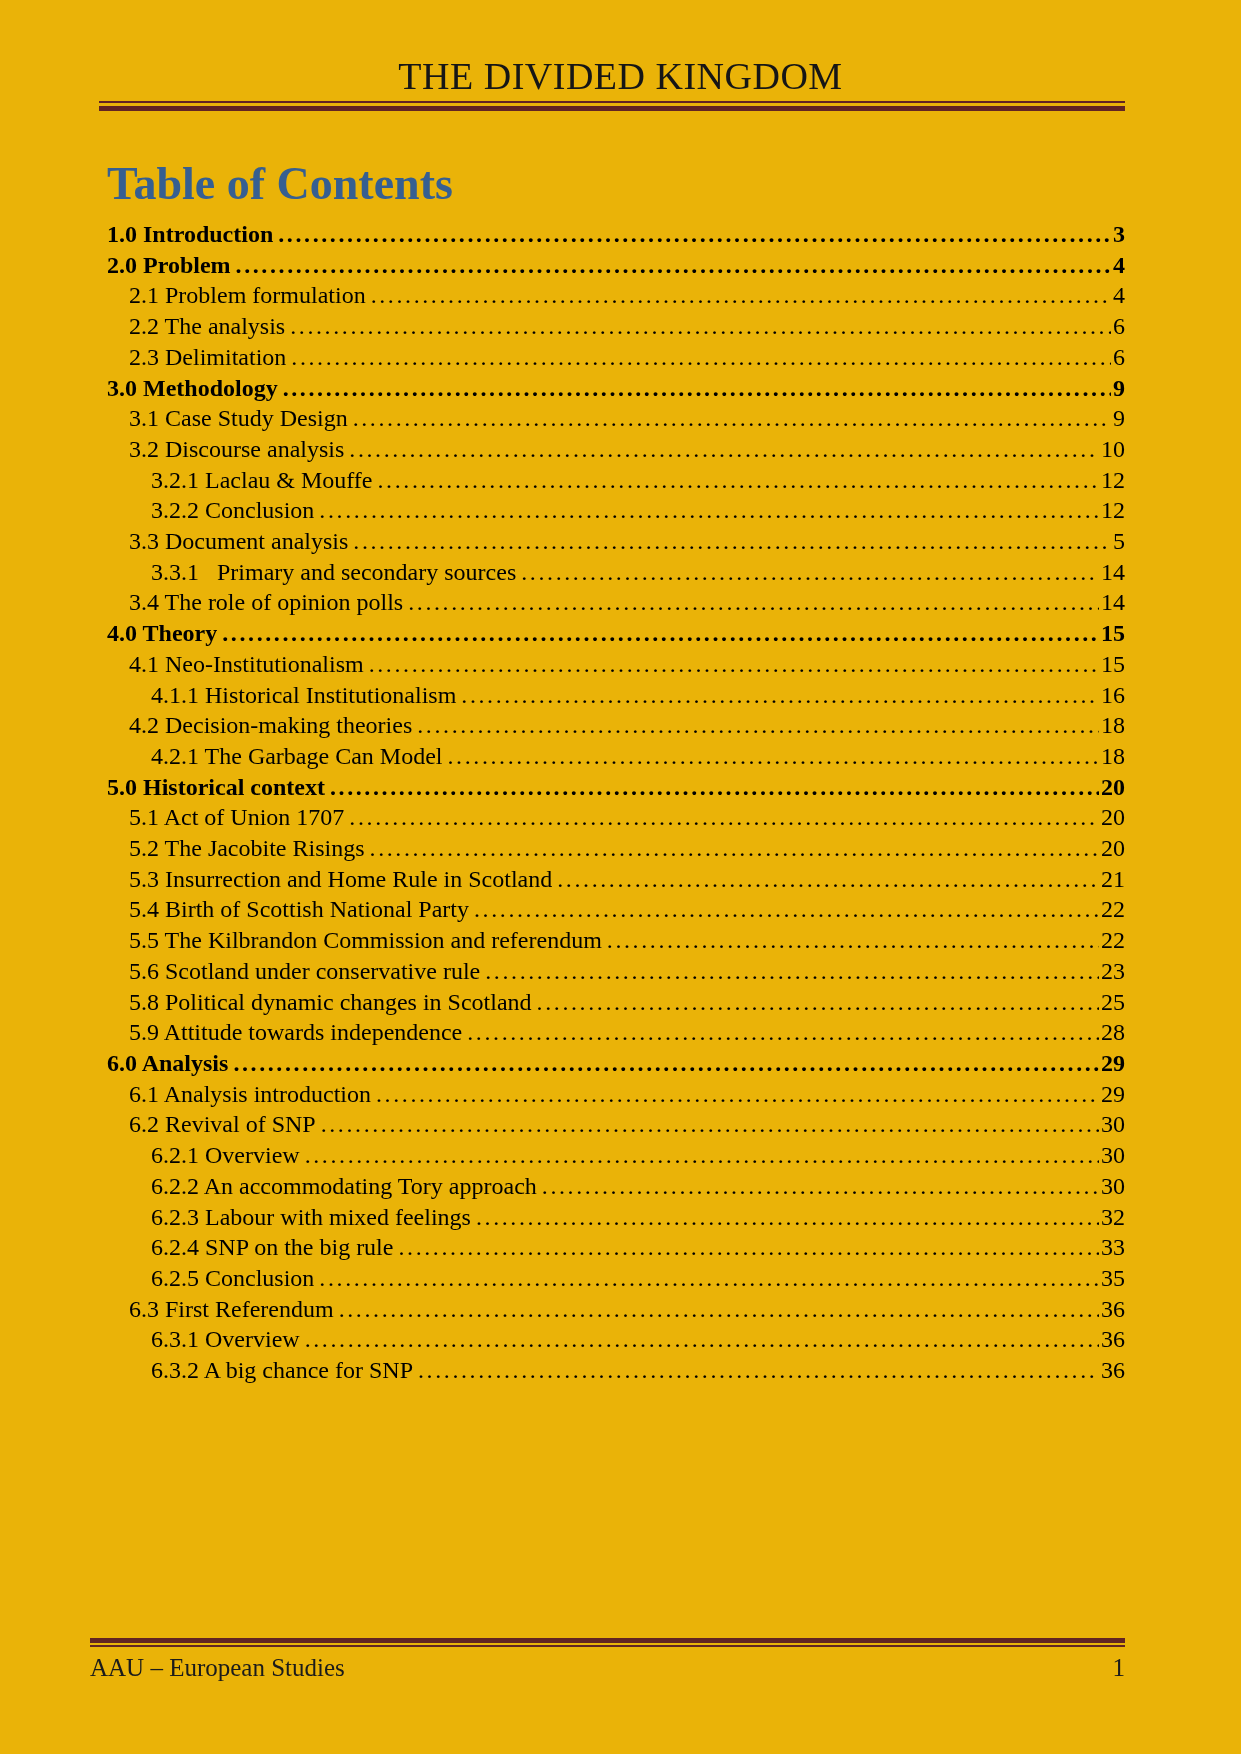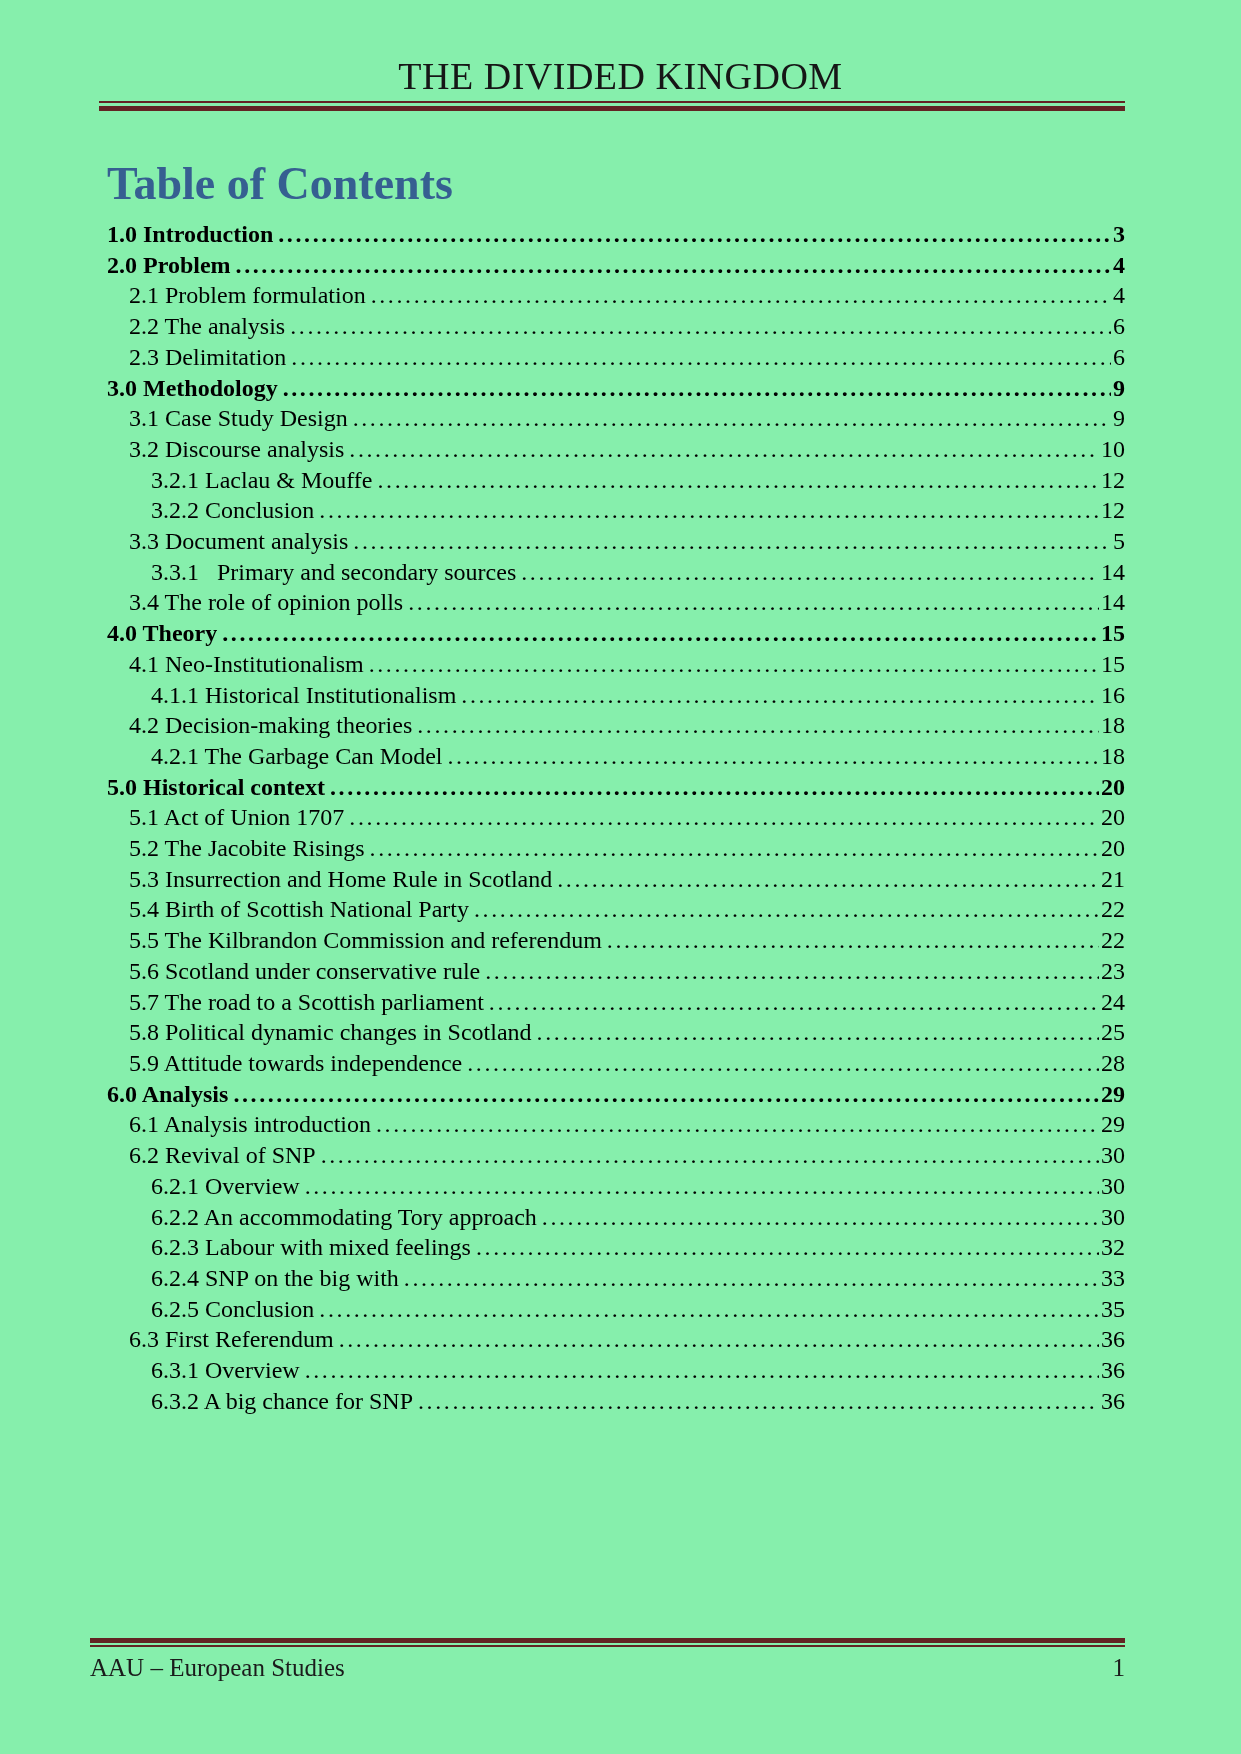--- a/index.html
+++ b/index.html
@@ -1,20 +1,20 @@
 <!DOCTYPE html>
 <html style="--rule: #622423; --heading: #365F91; --text: #000000;"><head>
 <meta charset="utf-8">
 <style>
   html,body { margin:0; padding:0; background:#ffffff; }
   .page {
     position: relative;
     width: 1241px;
     height: 1754px;
-    background: #86efac;
+    background: #eab308;
     font-family: "Liberation Serif", "DejaVu Serif", serif;
     color: var(--text, #000);
     overflow: hidden;
     box-sizing: border-box;
   }
   
   .doc-header { padding-top: 54px; }
   .doc-title {
     text-align: center;
     font-size: 38px;
@@ -230,25 +230,20 @@
         <span class="toc-dots"></span>
         <span class="toc-page">22</span>
       </div>
 
       <div class="toc-entry lvl2">
         <span class="toc-label">5.6 Scotland under conservative rule</span>
         <span class="toc-dots"></span>
         <span class="toc-page">23</span>
       </div>
 
-      <div class="toc-entry lvl2">
-        <span class="toc-label">5.7 The road to a Scottish parliament</span>
-        <span class="toc-dots"></span>
-        <span class="toc-page">24</span>
-      </div>
 
       <div class="toc-entry lvl2">
         <span class="toc-label">5.8 Political dynamic changes in Scotland</span>
         <span class="toc-dots"></span>
         <span class="toc-page">25</span>
       </div>
 
       <div class="toc-entry lvl2">
         <span class="toc-label">5.9 Attitude towards independence</span>
         <span class="toc-dots"></span>
@@ -285,21 +280,21 @@
         <span class="toc-page">30</span>
       </div>
 
       <div class="toc-entry lvl3">
         <span class="toc-label">6.2.3 Labour with mixed feelings</span>
         <span class="toc-dots"></span>
         <span class="toc-page">32</span>
       </div>
 
       <div class="toc-entry lvl3">
-        <span class="toc-label">6.2.4 SNP on the big with</span>
+        <span class="toc-label">6.2.4 SNP on the big rule</span>
         <span class="toc-dots"></span>
         <span class="toc-page">33</span>
       </div>
 
       <div class="toc-entry lvl3">
         <span class="toc-label">6.2.5 Conclusion</span>
         <span class="toc-dots"></span>
         <span class="toc-page">35</span>
       </div>
 

